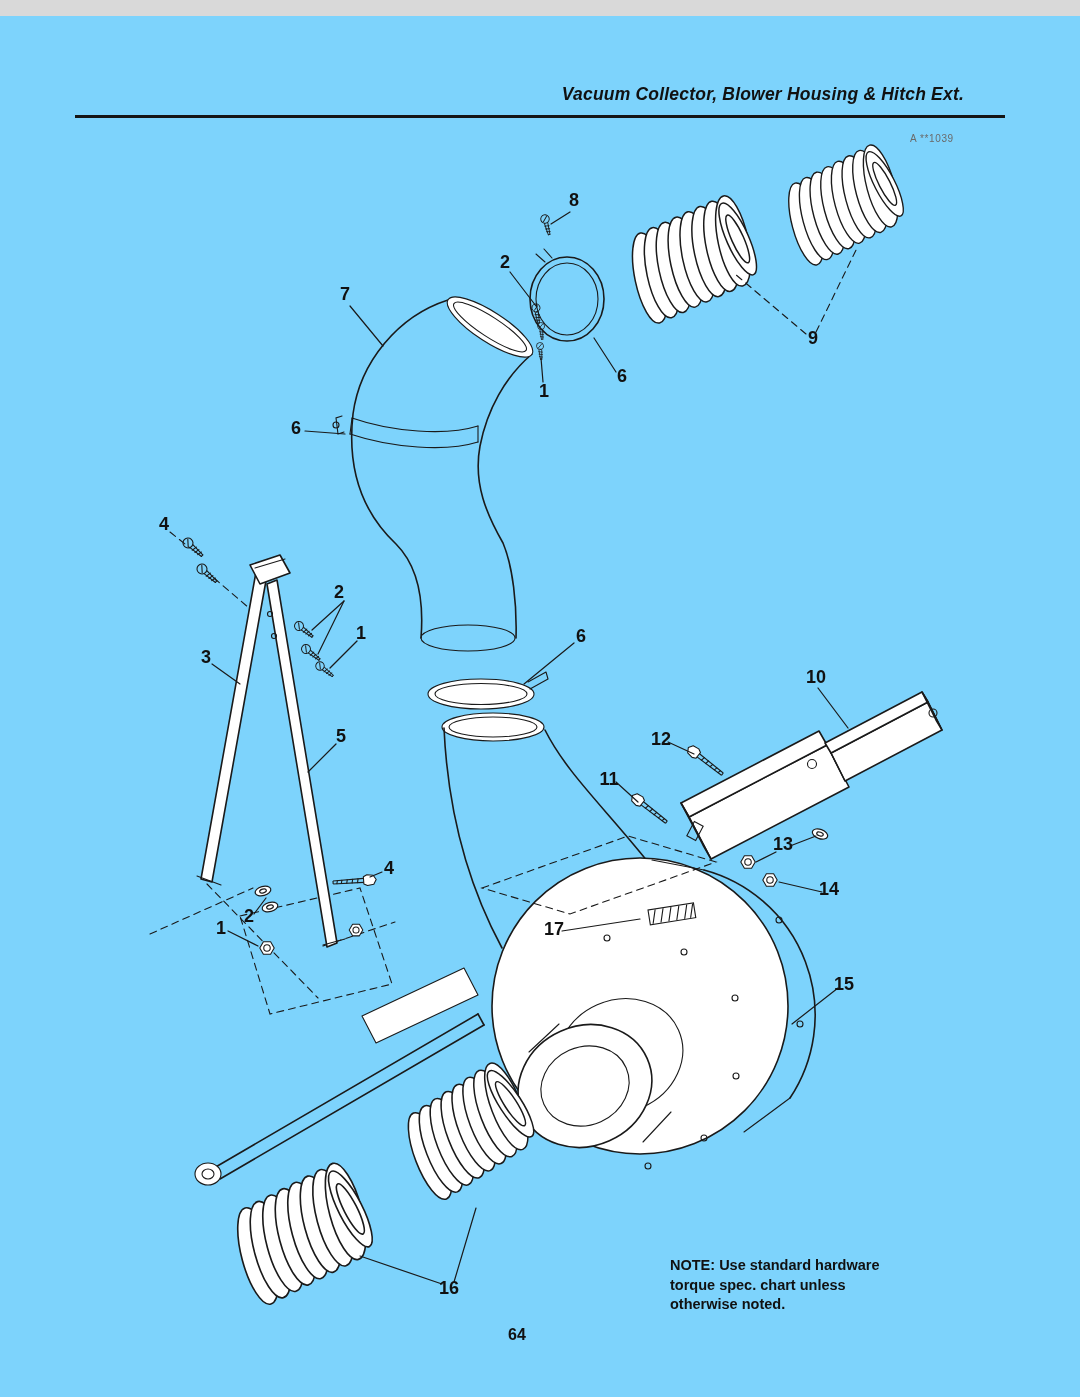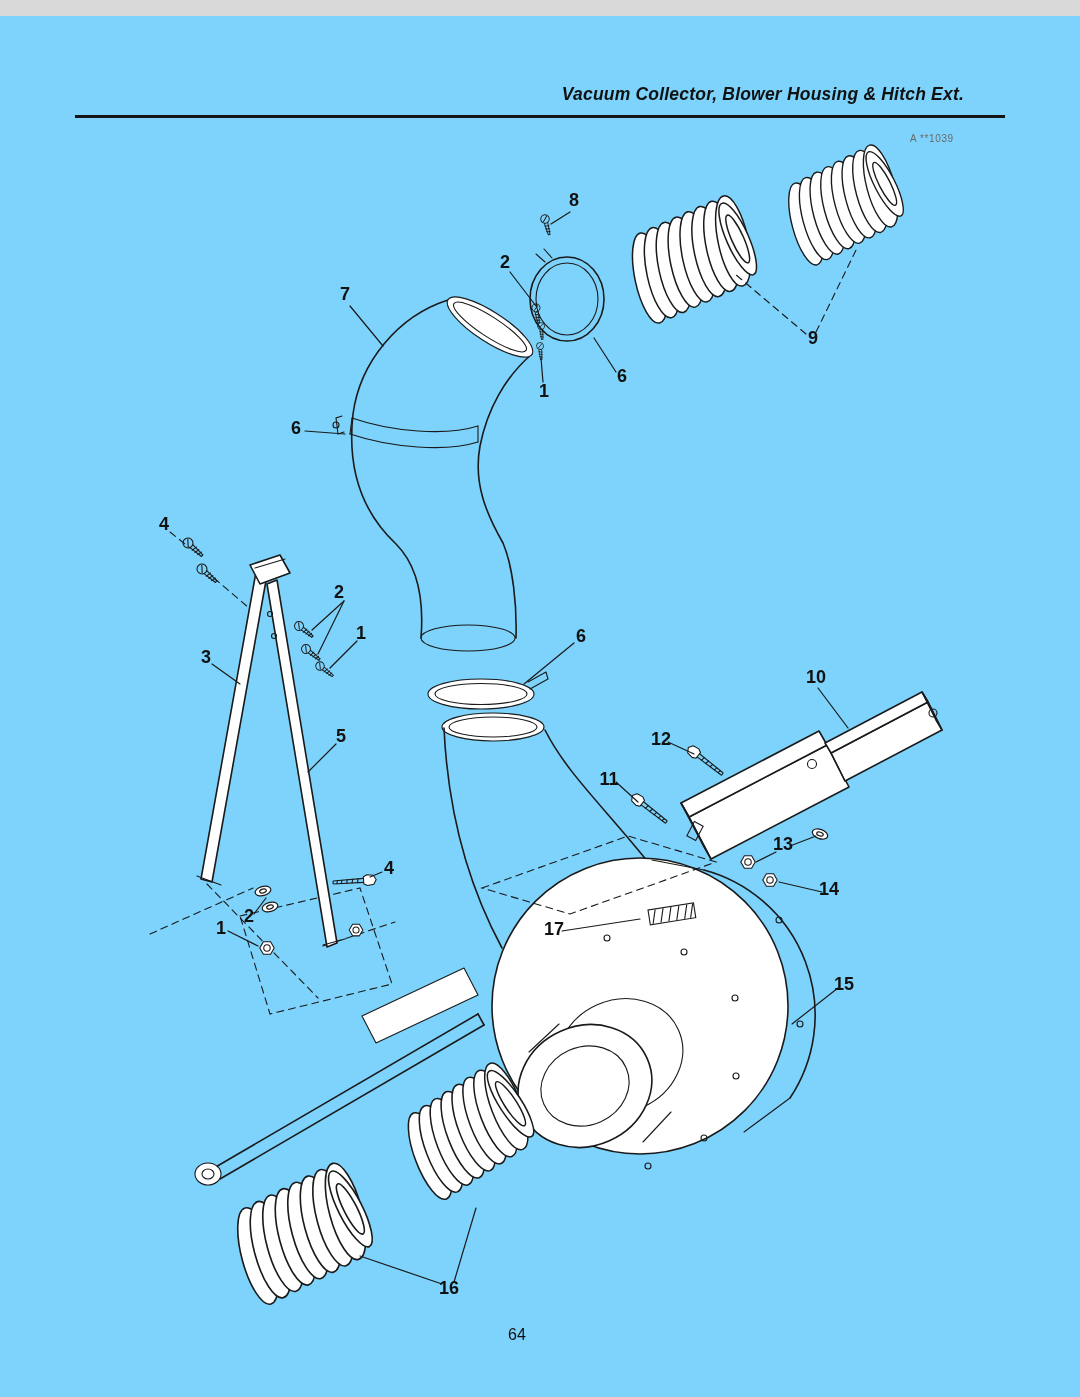--- a/index.html
+++ b/index.html
@@ -3,21 +3,21 @@
 <meta charset="utf-8">
 <style>
   html,body{margin:0;padding:0;background:#d9d9d9;}
   .page{position:relative;width:1080px;height:1397px;background:#7dd3fc;margin:16px auto;overflow:hidden;
         font-family:"Liberation Sans",sans-serif;color:#111;}
   .header-title{position:absolute;top:68px;right:116px;font-size:17.5px;font-weight:bold;font-style:italic;letter-spacing:.2px;}
   .rule{position:absolute;top:99px;left:75px;width:930px;height:3px;background:#151515;}
   .fig-code{position:absolute;top:117px;left:910px;font-size:10px;color:#6a6a6a;letter-spacing:.6px;}
   .diagram{position:absolute;left:0;top:0;width:1080px;height:1397px;}
   .note{position:absolute;top:1240px;left:670px;width:240px;font-size:14.5px;font-weight:bold;line-height:19.5px;}
-  .page-number{position:absolute;top:1310px;left:487px;width:60px;text-align:center;font-size:16px;font-weight:normal;}
+  .page-number{position:absolute;top:1310px;left:487px;width:60px;text-align:center;font-size:16px;font-weight:bold;}
 
   
   .ln{fill:none;stroke:#1a1a1a;stroke-width:1.6;stroke-linecap:round;stroke-linejoin:round;}
   .fw{fill:#ffffff;stroke:#1a1a1a;stroke-width:1.6;stroke-linejoin:round;}
   .thin{fill:none;stroke:#1a1a1a;stroke-width:1.1;stroke-linecap:round;}
   .fwt{fill:#ffffff;stroke:#1a1a1a;stroke-width:1.1;stroke-linejoin:round;}
   .dash{fill:none;stroke:#1a1a1a;stroke-width:1.1;stroke-dasharray:7 5;stroke-linecap:round;}
   .leader{fill:none;stroke:#1a1a1a;stroke-width:1.2;stroke-linecap:round;}
   .coil{fill:#ffffff;stroke:#1a1a1a;stroke-width:1.5;}
   .hw{fill:#ffffff;stroke:#1a1a1a;stroke-width:1.2;stroke-linejoin:round;}
@@ -265,16 +265,21 @@
       <text class="callout" x="829" y="879">14</text>
       <text class="callout" x="389" y="858">4</text>
       <text class="callout" x="249" y="906">2</text>
       <text class="callout" x="221" y="918">1</text>
       <text class="callout" x="554" y="919">17</text>
       <text class="callout" x="844" y="974">15</text>
       <text class="callout" x="449" y="1278">16</text>
     </g>
   </svg>
 
+  <div class="note">
+    <div>NOTE: Use standard hardware</div>
+    <div>torque spec. chart unless</div>
+    <div>otherwise noted.</div>
+  </div>
 
   <div class="page-number">64</div>
 
 </div>
 
 </body></html>

